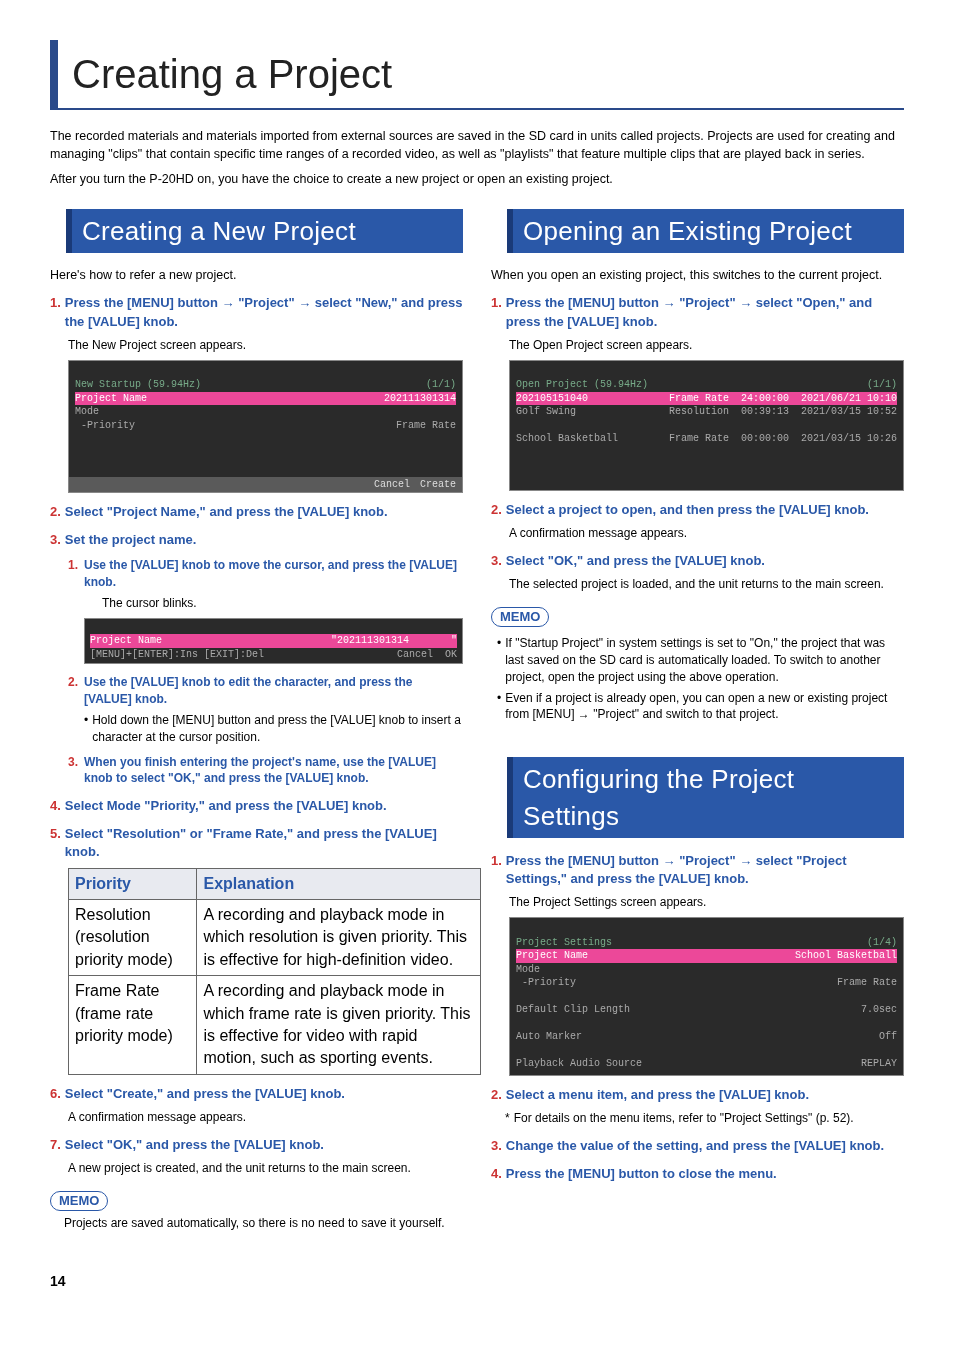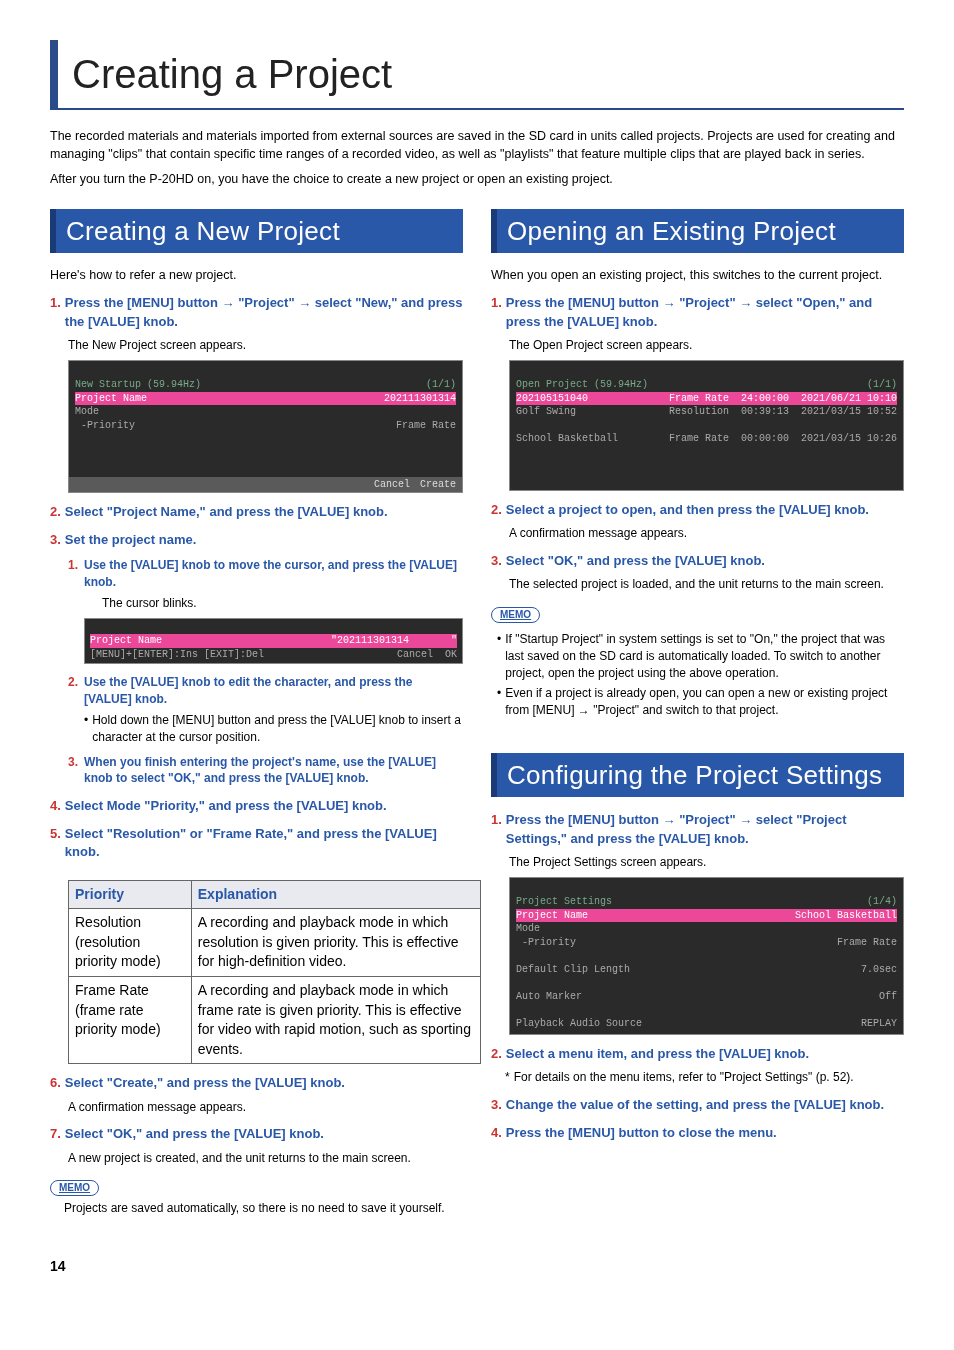--- a/index.html
+++ b/index.html
@@ -1,46 +1,46 @@
 <!DOCTYPE html>
 <html><head>
 <meta charset="utf-8">
 <style>
 * { box-sizing: border-box; margin: 0; padding: 0; }
 body { font-family: "Myriad Pro", "Segoe UI", Arial, sans-serif; width: 954px; background: #fff; color: #000; padding: 40px 50px 30px 50px; font-size: 13px; line-height: 1.4; }
 .page-title { font-size: 40px; font-weight: 400; color: #222; border-bottom: 2px solid #2a4a8a; border-left: 8px solid #2a4a8a; padding: 6px 0 6px 14px; margin-bottom: 18px; }
 .intro p { margin-bottom: 8px; font-size: 12.5px; }
 .columns { display: flex; gap: 28px; margin-top: 20px; }
 .col { flex: 1; min-width: 0; }
-.section-head { background: #2a58a8; color: #fff; font-size: 26px; font-weight: 400; padding: 4px 10px; border-left: 6px solid #1a3a78; margin-bottom: 14px; font-family: "Myriad Pro Cond", "Arial Narrow", sans-serif; letter-spacing: 0.3px; }
+.section-head { background: #2a58a8; color: #fff; font-size: 26px; font-weight: 400; padding: 4px 10px; border-left: 6px solid #1a3a78; margin-bottom: 14px; font-family: "Myriad Pro Cond", "Arial Narrow", sans-serif; letter-spacing: 0.3px; margin-left: 16px; }
 .body-text { font-size: 12.5px; margin-bottom: 10px; }
 .step-num { color: #cc3333; font-weight: 700; margin-right: 4px; }
 .step-text { color: #2a58a8; font-weight: 700; font-size: 13px; }
 .step { margin: 10px 0 6px 0; display: flex; align-items: flex-start; }
 .step .step-num { flex: 0 0 auto; }
 .step .step-text { flex: 1; }
 .sub-text { margin-left: 18px; font-size: 12px; margin-bottom: 6px; }
 .sub-step { margin: 8px 0 4px 18px; display: flex; }
 .sub-step-num { color: #cc3333; font-weight: 700; margin-right: 6px; font-size: 12px; }
 .sub-step-text { color: #2a58a8; font-weight: 700; font-size: 12px; flex: 1; }
 .sub-sub-text { margin-left: 52px; font-size: 12px; margin-bottom: 4px; }
 .bullet { margin: 4px 0 4px 34px; font-size: 12px; display: flex; }
 .bullet::before { content: "• "; margin-right: 4px; }
-.memo-label { display: inline-block; border: 1.5px solid #2a58a8; color: #2a58a8; font-weight: 700; font-size: 10px; padding: 0 8px; border-radius: 10px; margin: 8px 0 4px 0; text-decoration: underline; }
+.memo-label { display: inline-block; border: 1.5px solid #2a58a8; color: #2a58a8; font-weight: 700; font-size: 13px; padding: 0 8px; border-radius: 10px; margin: 8px 0 4px 0; }
 .memo-body { margin-left: 14px; font-size: 12px; }
 .memo-item { display: flex; margin: 4px 0 4px 6px; font-size: 12px; }
 .memo-item::before { content: "• "; margin-right: 4px; }
 .screenshot { background: #2a2a2a; color: #aaa; font-family: "Courier New", monospace; font-size: 10px; padding: 4px 6px; margin: 6px 0 10px 18px; border: 1px solid #888; line-height: 1.35; white-space: pre; overflow: hidden; }
 .screenshot .hl-title { color: #7a8; }
 .screenshot .hl-page { color: #7a8; float: right; }
 .screenshot .hl-teal { background: #ec4899; color: #fff; display: inline-block; width: 100%; }
 .screenshot .hl-row { display: flex; justify-content: space-between; }
 .screenshot .foot { background: #5a5a5a; color: #ddd; display: flex; justify-content: flex-end; gap: 10px; margin: 4px -6px -4px -6px; padding: 1px 6px; }
 .screenshot-small { margin-left: 34px; padding: 2px 5px; }
-table.priority { border-collapse: collapse; width: 100%; margin: 18px 0 10px 18px; font-size: 14px; }
+table.priority { border-collapse: collapse; width: 100%; margin: 6px 0 10px 18px; font-size: 16px; }
 table.priority th, table.priority td { border: 1px solid #666; padding: 4px 6px; text-align: left; vertical-align: top; }
 table.priority th { background: #e8eaf0; color: #2a58a8; font-weight: 700; }
 .ref-note { margin-left: 14px; font-size: 12px; display: flex; }
 .ref-note::before { content: "* "; margin-right: 4px; }
 .page-num { font-weight: 700; font-size: 14px; margin-top: 40px; }
 </style>
 </head>
 <body>
 
 <h1 class="page-title">Creating a Project</h1>

